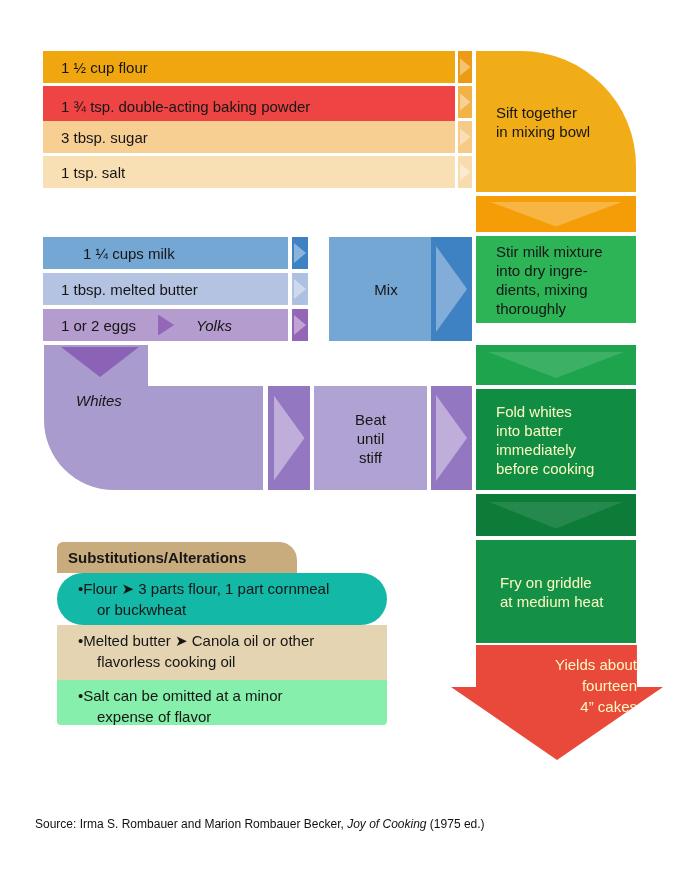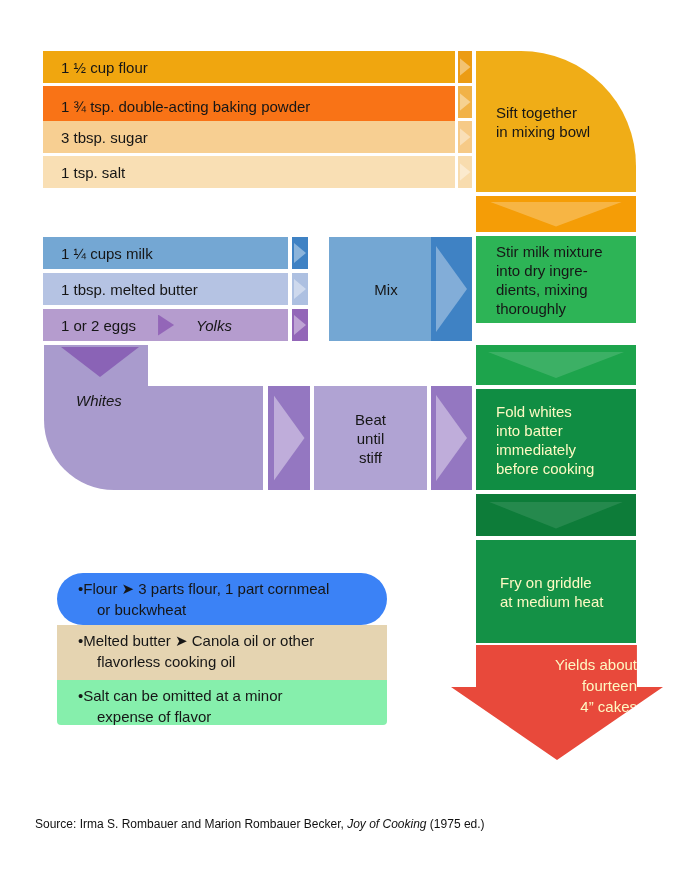--- a/index.html
+++ b/index.html
@@ -29,21 +29,21 @@
 
 <div class="canvas">
 
   <div class="abs bar tex" style="left:43px;top:51px;width:412px;height:32px;background:#f0a60f;">
     <span class="pad">1 ½ cup flour</span>
   </div>
   <div class="abs cbox tex" style="left:458px;top:51px;width:14px;height:32px;background:#ec9c14;">
     <span class="tri-r" style="width:11px;height:18px;"></span>
   </div>
 
-  <div class="abs bar tex" style="left:43px;top:86px;width:412px;height:40px;background:#f97316;">
+  <div class="abs bar tex" style="left:43px;top:86px;width:412px;height:40px;background:#ef4444;">
     <span class="pad">1 ¾ tsp. double-acting baking powder</span>
   </div>
   <div class="abs cbox tex" style="left:458px;top:86px;width:14px;height:32px;background:#f1b248;">
     <span class="tri-r" style="width:11px;height:18px;"></span>
   </div>
 
   <div class="abs bar tex" style="left:43px;top:121px;width:412px;height:32px;background:#f7cf92;">
     <span class="pad">3 tbsp. sugar</span>
   </div>
   <div class="abs cbox tex" style="left:458px;top:121px;width:14px;height:32px;background:#f6ca87;">
@@ -58,21 +58,21 @@
   </div>
 
   <div class="abs step tex" style="left:476px;top:51px;width:160px;height:141px;background:#f0ad17;border-top-right-radius:115px;">
     <span class="txt">Sift together
 in mixing bowl</span>
   </div>
   <div class="abs cbox tex" style="left:476px;top:196px;width:160px;height:36px;background:#f59d06;">
     <span class="tri-d" style="width:134px;height:25px;background:rgba(255,255,255,.25);"></span>
   </div>
 
-  <div class="abs bar tex" style="left:43px;top:237px;width:245px;height:32px;background:#74a7d3;">
+  <div class="abs bar tex" style="left:43px;top:237px;width:245px;height:32px;background:#74a7d3;padding-left:22px;">
     <span class="pad">1 ¼ cups milk</span>
   </div>
   <div class="abs cbox tex" style="left:292px;top:237px;width:16px;height:32px;background:#3f82c4;">
     <span class="tri-r" style="width:12px;height:20px;"></span>
   </div>
 
   <div class="abs bar tex" style="left:43px;top:273px;width:245px;height:32px;background:#b5c3e3;">
     <span class="pad">1 tbsp. melted butter</span>
   </div>
   <div class="abs cbox tex" style="left:292px;top:273px;width:16px;height:32px;background:#adc0e1;">
@@ -138,22 +138,25 @@
 at medium heat</span>
   </div>
 
   <div class="abs tex" style="left:451px;top:645px;width:212px;height:115px;background:#e8493b;
        clip-path:polygon(11.8% 0,87.7% 0,87.7% 36.5%,100% 36.5%,50% 100%,0 36.5%,11.8% 36.5%);">
     <div class="abs white ml" style="left:25px;top:9px;width:161px;text-align:right;font-size:15px;line-height:21px;">Yields about
 fourteen
 4” cakes</div>
   </div>
 
+  <div class="abs tex" style="left:57px;top:542px;width:240px;height:31px;background:#c9ac7e;border-radius:6px 18px 0 0;">
+    <div class="subs-title">Substitutions/Alterations</div>
+  </div>
   <div class="abs" style="left:57px;top:573px;width:330px;height:152px;border-radius:0 3px 4px 4px;overflow:hidden;">
-    <div class="bullet tex" style="height:47px;background:#3b82f6;border-radius:26px;">•Flour ➤ 3 parts flour, 1 part cornmeal
+    <div class="bullet tex" style="height:47px;background:#14b8a6;border-radius:26px;">•Flour ➤ 3 parts flour, 1 part cornmeal
 or buckwheat</div>
     <div class="bullet tex" style="height:50px;background:#e5d4b1;">•Melted butter ➤ Canola oil or other
 flavorless cooking oil</div>
     <div class="bullet tex" style="height:55px;background:#86efac;">•Salt can be omitted at a minor
 expense of flavor</div>
   </div>
 
   <div class="abs source" style="left:35px;top:817px;">
     <span>Source: Irma S. Rombauer and Marion Rombauer Becker, </span><span class="italic">Joy of Cooking</span><span> (1975 ed.)</span>
   </div>

